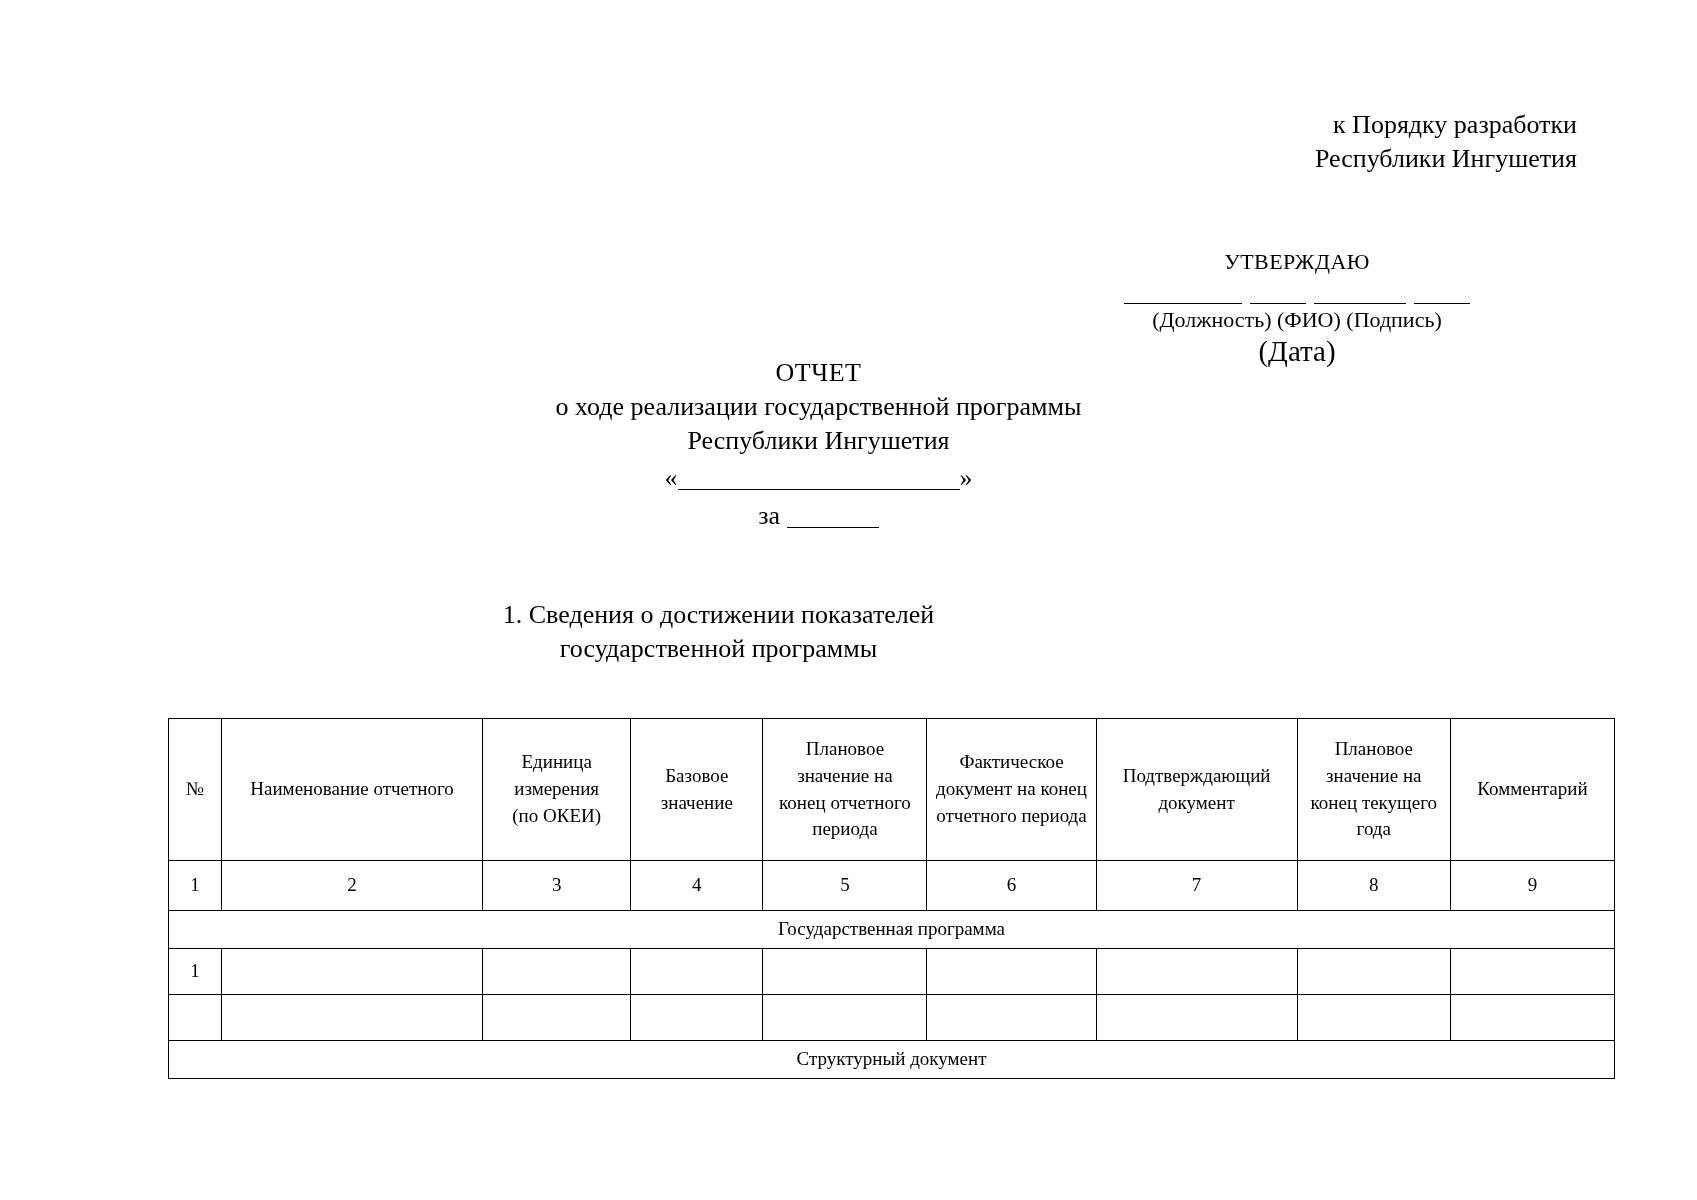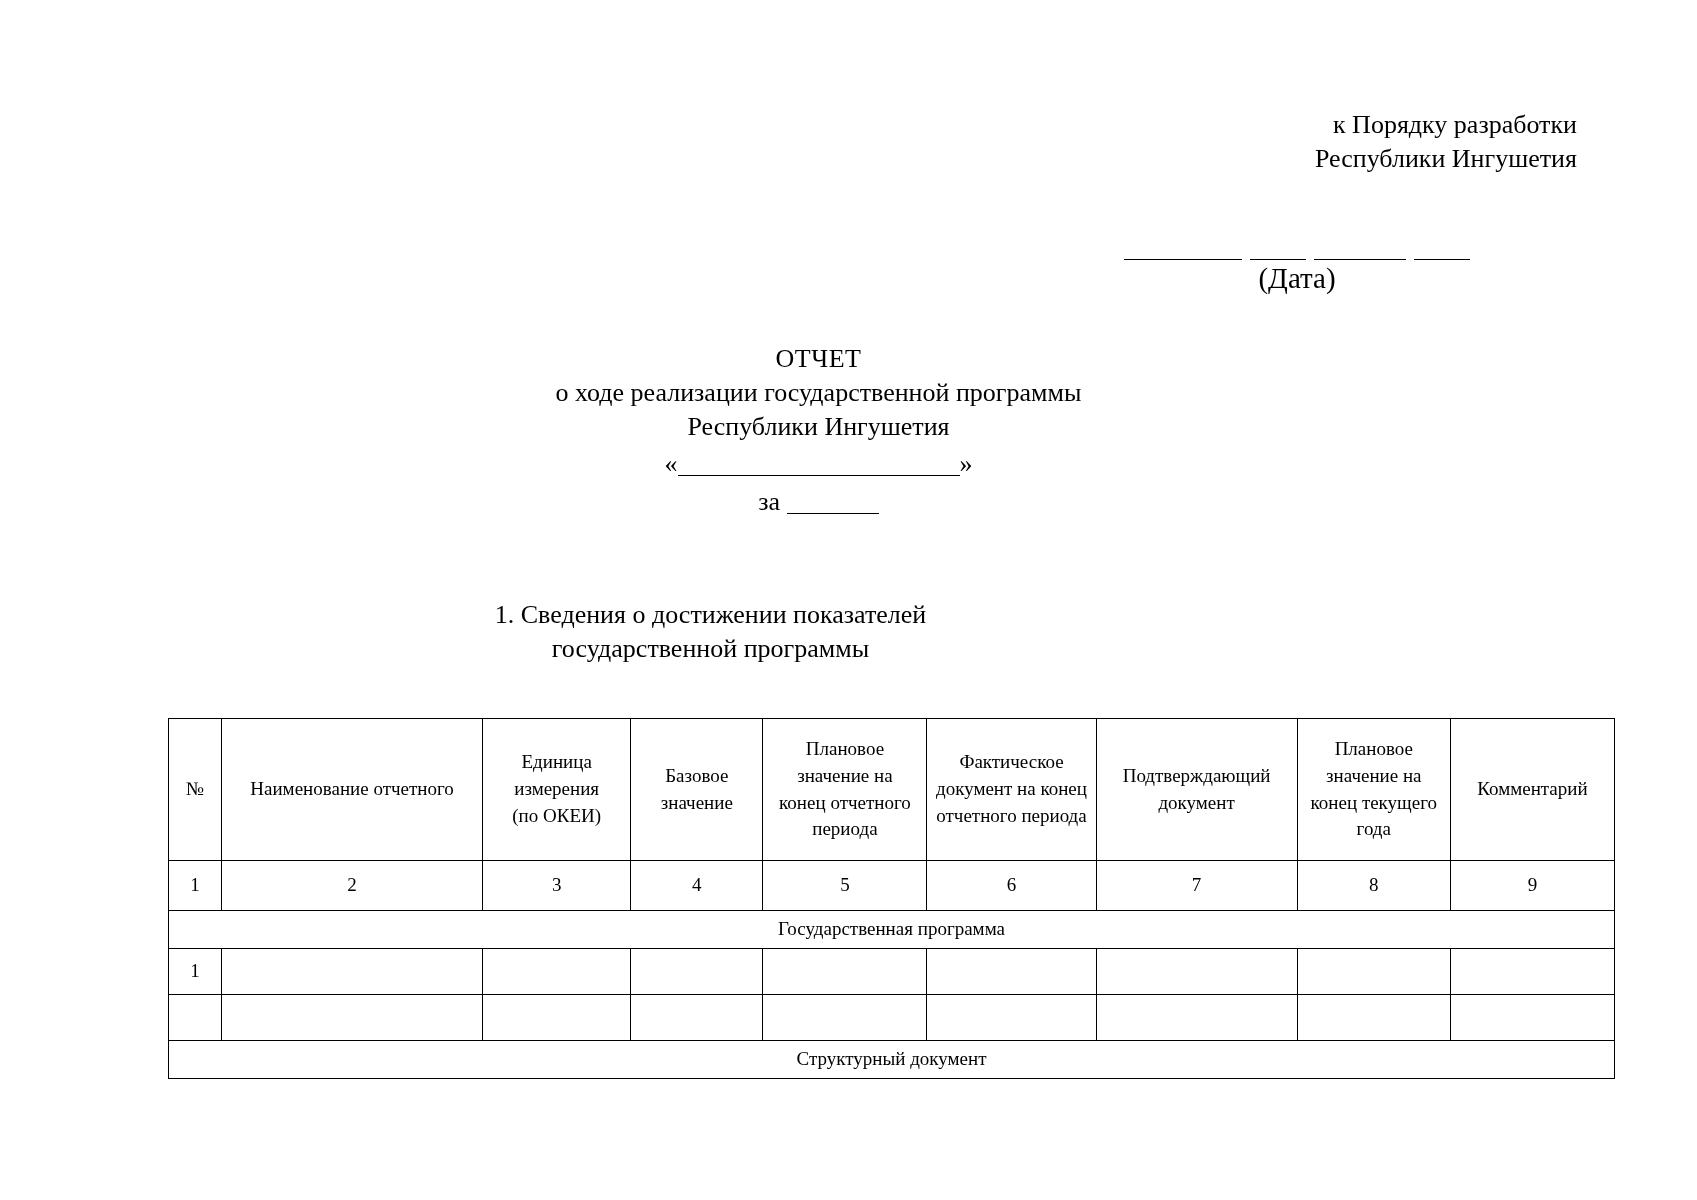--- a/index.html
+++ b/index.html
@@ -71,21 +71,21 @@
     font-size: 22px;
   }
   .sig-date {
     text-align: center;
     font-size: 29px;
   }
 
   
   .doc-title {
     position: absolute;
-    top: 342px;
+    top: 356px;
     left: 0;
     width: 1697px;
     text-align: center;
     font-size: 26px;
     line-height: 1.30;
   }
   .doc-title .t-main { letter-spacing: 0.5px; }
   .title-shift { position: relative; left: -30px; }
 
   .quote-line {
@@ -114,21 +114,21 @@
     width: 92px;
     border-bottom: 1.8px solid #000;
     height: 20px;
     vertical-align: -4px;
   }
 
   
   .section-heading {
     position: absolute;
     top: 598px;
-    left: 4px;
+    left: 12px;
     width: 1453px;
     text-align: center;
     font-size: 26px;
     line-height: 1.32;
   }
   .section-heading .sh-shift { position: relative; left: -20px; }
 
   
   .table-wrap {
     position: absolute;
@@ -161,26 +161,28 @@
 <body>
 
 <div class="page">
 
   <div class="appendix-block">
     <div class="appendix-line">к Порядку разработки</div>
     <div class="appendix-line">Республики Ингушетия</div>
   </div>
 
   <div class="approve-block">
+    <span class="approve-word">УТВЕРЖДАЮ</span>
     <div class="sig-rules">
       <span class="rule r1"></span>
       <span class="rule r2"></span>
       <span class="rule r3"></span>
       <span class="rule r4"></span>
     </div>
+    <div class="sig-labels">(Должность) (ФИО) (Подпись)</div>
     <div class="sig-date">(Дата)</div>
   </div>
 
   <div class="doc-title">
     <div class="t-main title-shift">ОТЧЕТ</div>
     <div class="title-shift">о ходе реализации государственной программы</div>
     <div class="title-shift">Республики Ингушетия</div>
     <div class="quote-line">
       <span>«</span><span class="quote-fill"></span><span>»</span>
     </div>

